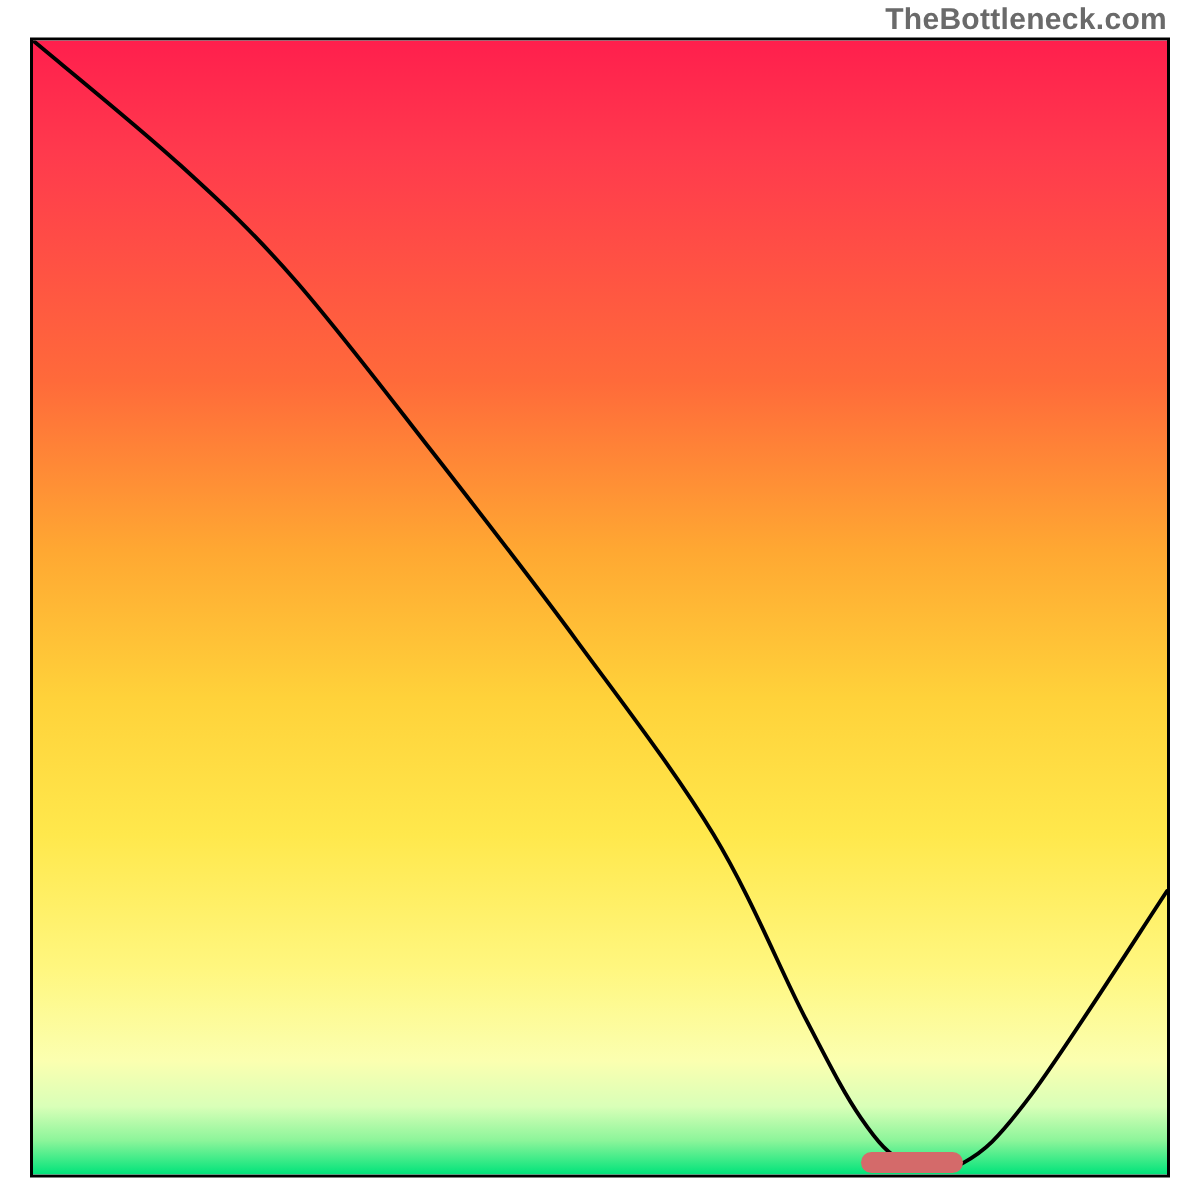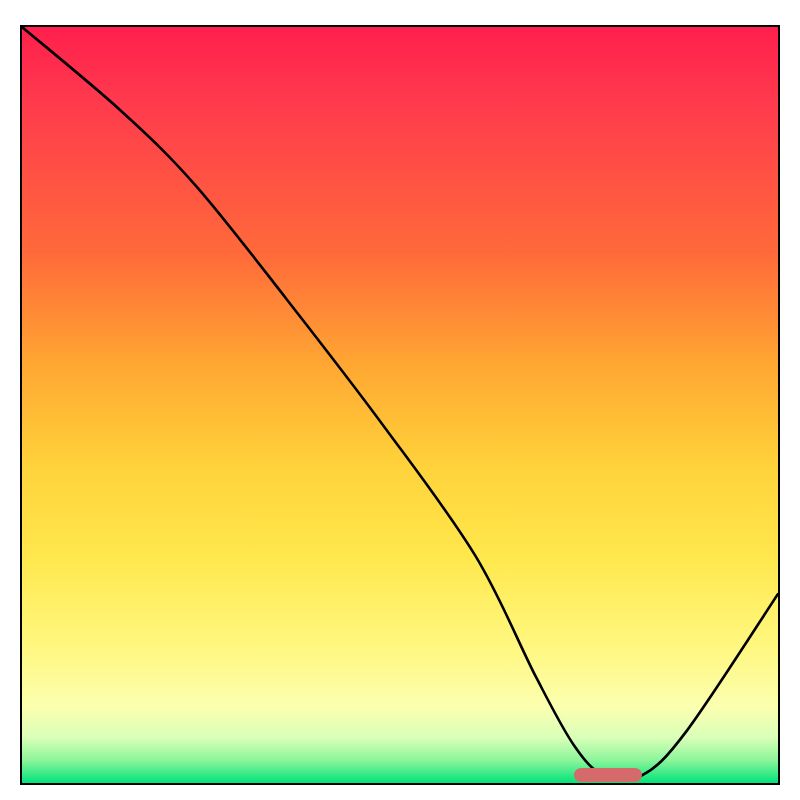--- a/index.html
+++ b/index.html
@@ -67,20 +67,21 @@
     color: #6a6a6a;
     letter-spacing: 0.2px;
     white-space: nowrap;
   }
 </style>
 </head>
 <body>
 
 <div class="canvas">
 
+  <div class="watermark">TheBottleneck.com</div>
 
   <div class="plot-area">
     <div class="gradient"></div>
 
     <svg class="curve" viewBox="0 0 756 756" preserveAspectRatio="none">
       <path id="curve-path" fill="none" stroke="#000000" stroke-width="2.6" stroke-linejoin="round" stroke-linecap="round" d="M 0.0 0.0 C 16.4 13.9, 69.3 56.7, 98.3 83.2 C 127.3 109.6, 146.2 127.3, 173.9 158.8 C 201.6 190.3, 233.1 231.8, 264.6 272.2 C 296.1 312.5, 331.4 357.8, 362.9 400.7 C 394.4 443.5, 428.4 487.6, 453.6 529.2 C 478.8 570.8, 497.7 618.7, 514.1 650.2 C 530.5 681.7, 540.5 701.8, 551.9 718.2 C 563.2 734.6, 570.8 743.4, 582.1 748.4 C 593.5 753.5, 606.1 756.0, 619.9 748.4 C 633.8 740.9, 642.6 733.3, 665.3 703.1 C 688.0 672.8, 740.9 589.7, 756.0 567.0"></path>
     </svg>
 
     <div id="min-marker" class="min-marker" style="left: 551.88px; width: 68.04px; top: 741.44px;"></div>
   </div>

